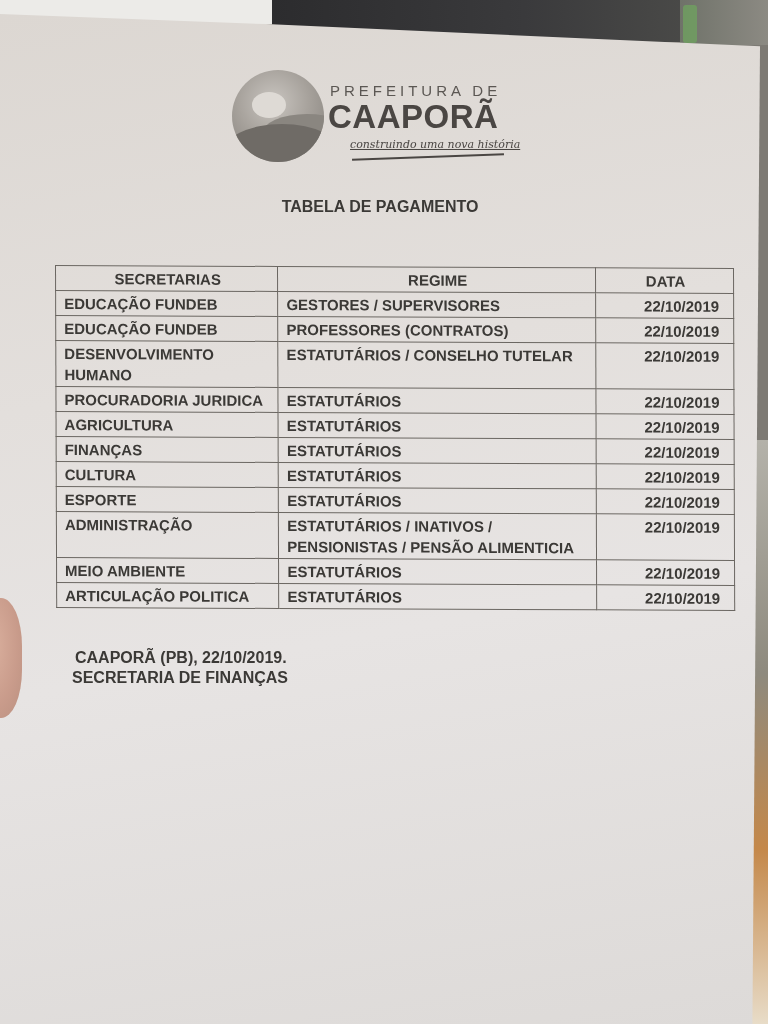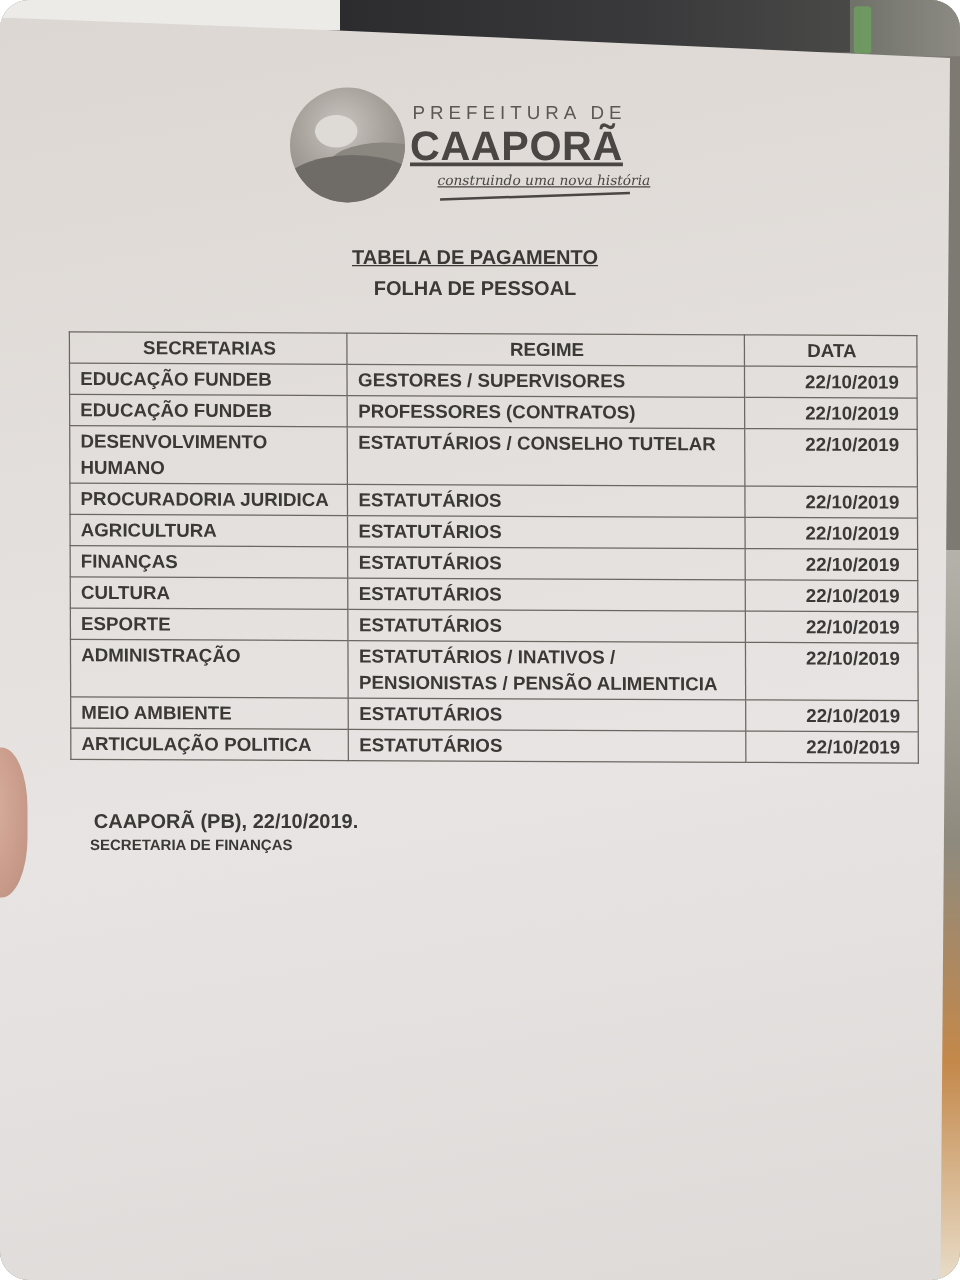--- a/index.html
+++ b/index.html
@@ -9,21 +9,20 @@
       height: 1024px;
       overflow: hidden;
       font-family: "Liberation Sans", "DejaVu Sans", sans-serif;
     }
     .scene {
       position: relative;
       width: 768px;
       height: 1024px;
       background: #7d7a74;
       overflow: hidden;
-      border-radius: 23px;
     }
     
     .bg-monitor-screen {
       position: absolute;
       left: 0; top: 0;
       width: 275px; height: 24px;
       background: #ecebe8;
     }
     .bg-monitor-bezel {
       position: absolute;
@@ -108,21 +107,20 @@
       white-space: nowrap;
     }
     .logo-name {
       position: absolute;
       left: 96px; top: 28px;
       font-size: 33px;
       font-weight: bold;
       letter-spacing: 0.5px;
       color: #4a4643;
       white-space: nowrap;
-      text-decoration: underline;
     }
     .logo-slogan {
       position: absolute;
       left: 118px; top: 68px;
       font-family: "DejaVu Serif", serif;
       font-style: italic;
       font-size: 11px;
       color: #4a4643;
       white-space: nowrap;
       text-decoration: underline;
@@ -136,21 +134,21 @@
     }
     
     .doc-title {
       position: absolute;
       left: 0; width: 760px;
       text-align: center;
       font-size: 16px;
       font-weight: bold;
       color: #3b3936;
     }
-    .doc-title.t1 { top: 184px; left: 0; padding-left: 0; text-decoration: underline; }
+    .doc-title.t1 { top: 184px; left: 0; padding-left: 0; }
     .doc-title.t2 { top: 209px; }
     
     .pay-table {
       position: absolute;
       left: 55px; top: 251px;
       width: 679px;
       border-collapse: collapse;
       transform: skewY(0.45deg) rotate(-0.2deg);
       transform-origin: left top;
     }
@@ -178,21 +176,21 @@
       position: absolute;
       left: 75px; top: 603px;
       font-size: 16px;
       font-weight: bold;
       color: #3b3936;
       margin-top: 32px;
     }
     .footer-sign {
       position: absolute;
       left: 72px; top: 655px;
-      font-size: 12px;
+      font-size: 16px;
       font-weight: bold;
       color: #3b3936;
     }
   </style>
 </head>
 <body>
 
 <div class="scene">
   <div class="bg-monitor-screen"></div>
   <div class="bg-monitor-bezel"></div>
@@ -208,21 +206,20 @@
         <div class="sun"></div>
         <div class="hill1"></div>
       </div>
       <div class="logo-prefeitura">PREFEITURA DE</div>
       <div class="logo-name">CAAPORÃ</div>
       <div class="logo-slogan">construindo uma nova história</div>
       <div class="logo-underline"></div>
     </div>
 
     <div class="doc-title t1">TABELA DE PAGAMENTO</div>
-    <div class="doc-title t2">FOLHA DE PESSOAL</div>
 
     <table class="pay-table">
       <thead>
         <tr>
           <th class="col-sec">SECRETARIAS</th>
           <th class="col-reg">REGIME</th>
           <th class="col-data" style="text-align:center">DATA</th>
         </tr>
       </thead>
       <tbody>

